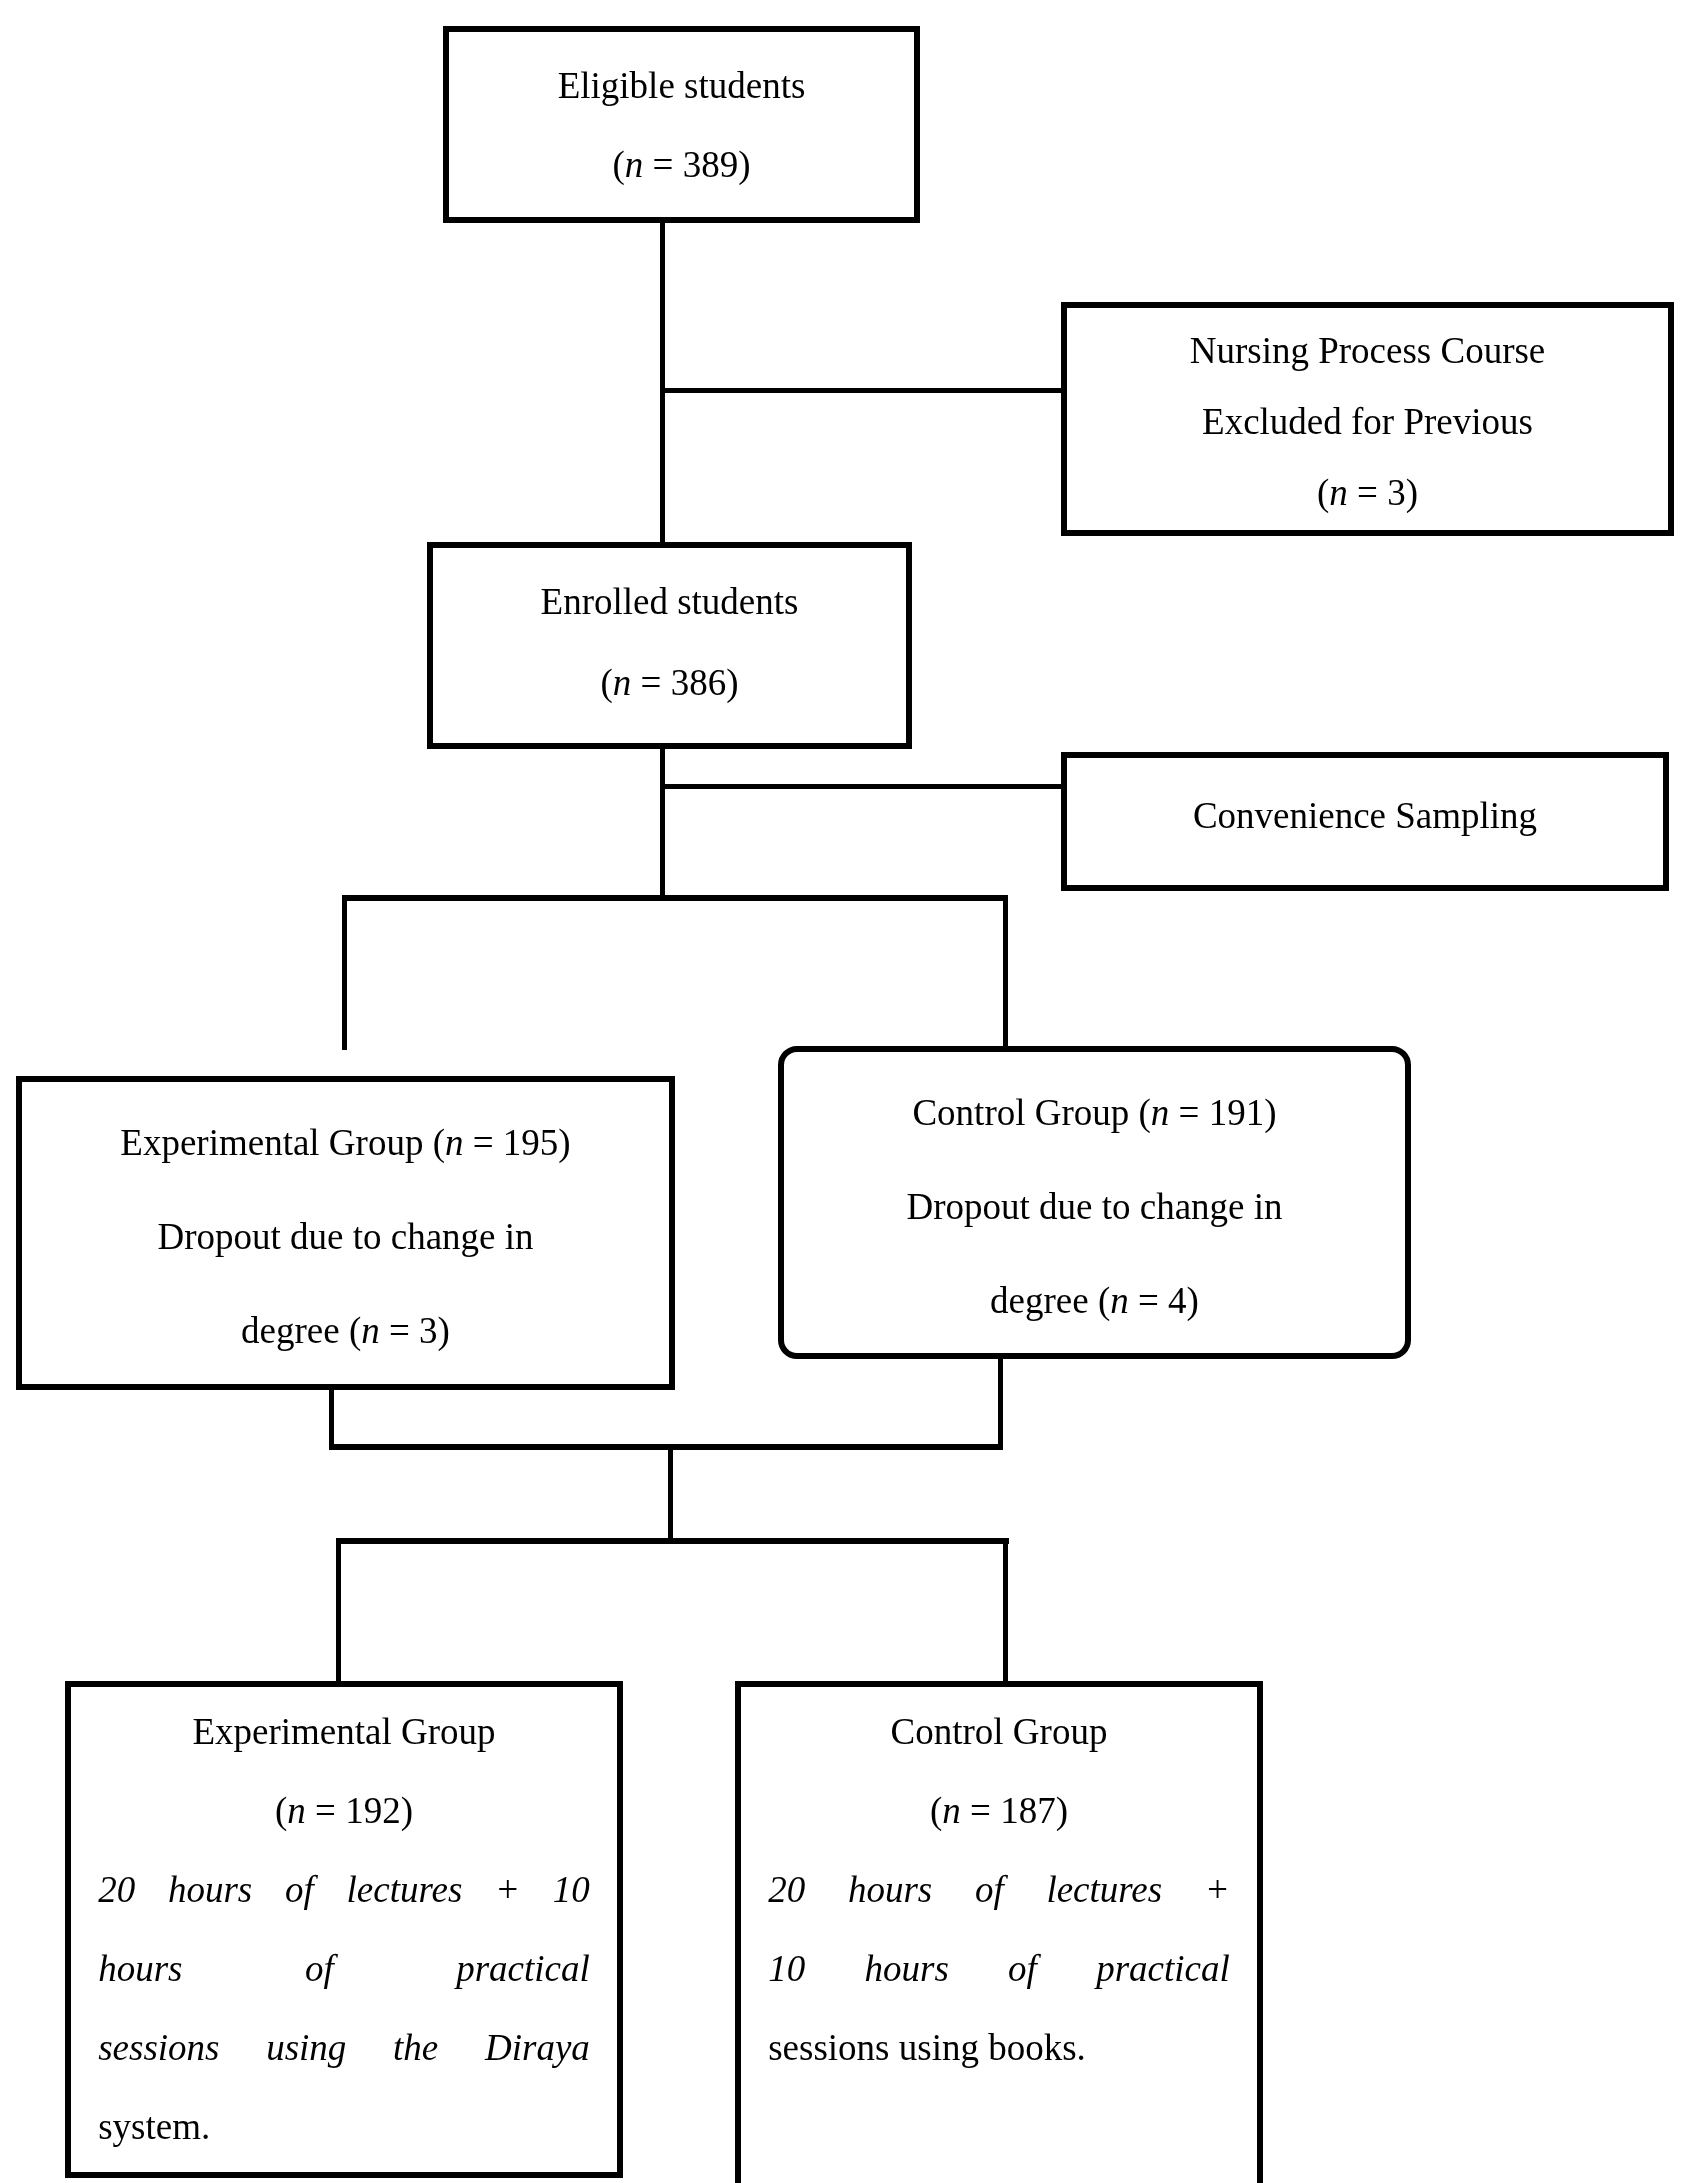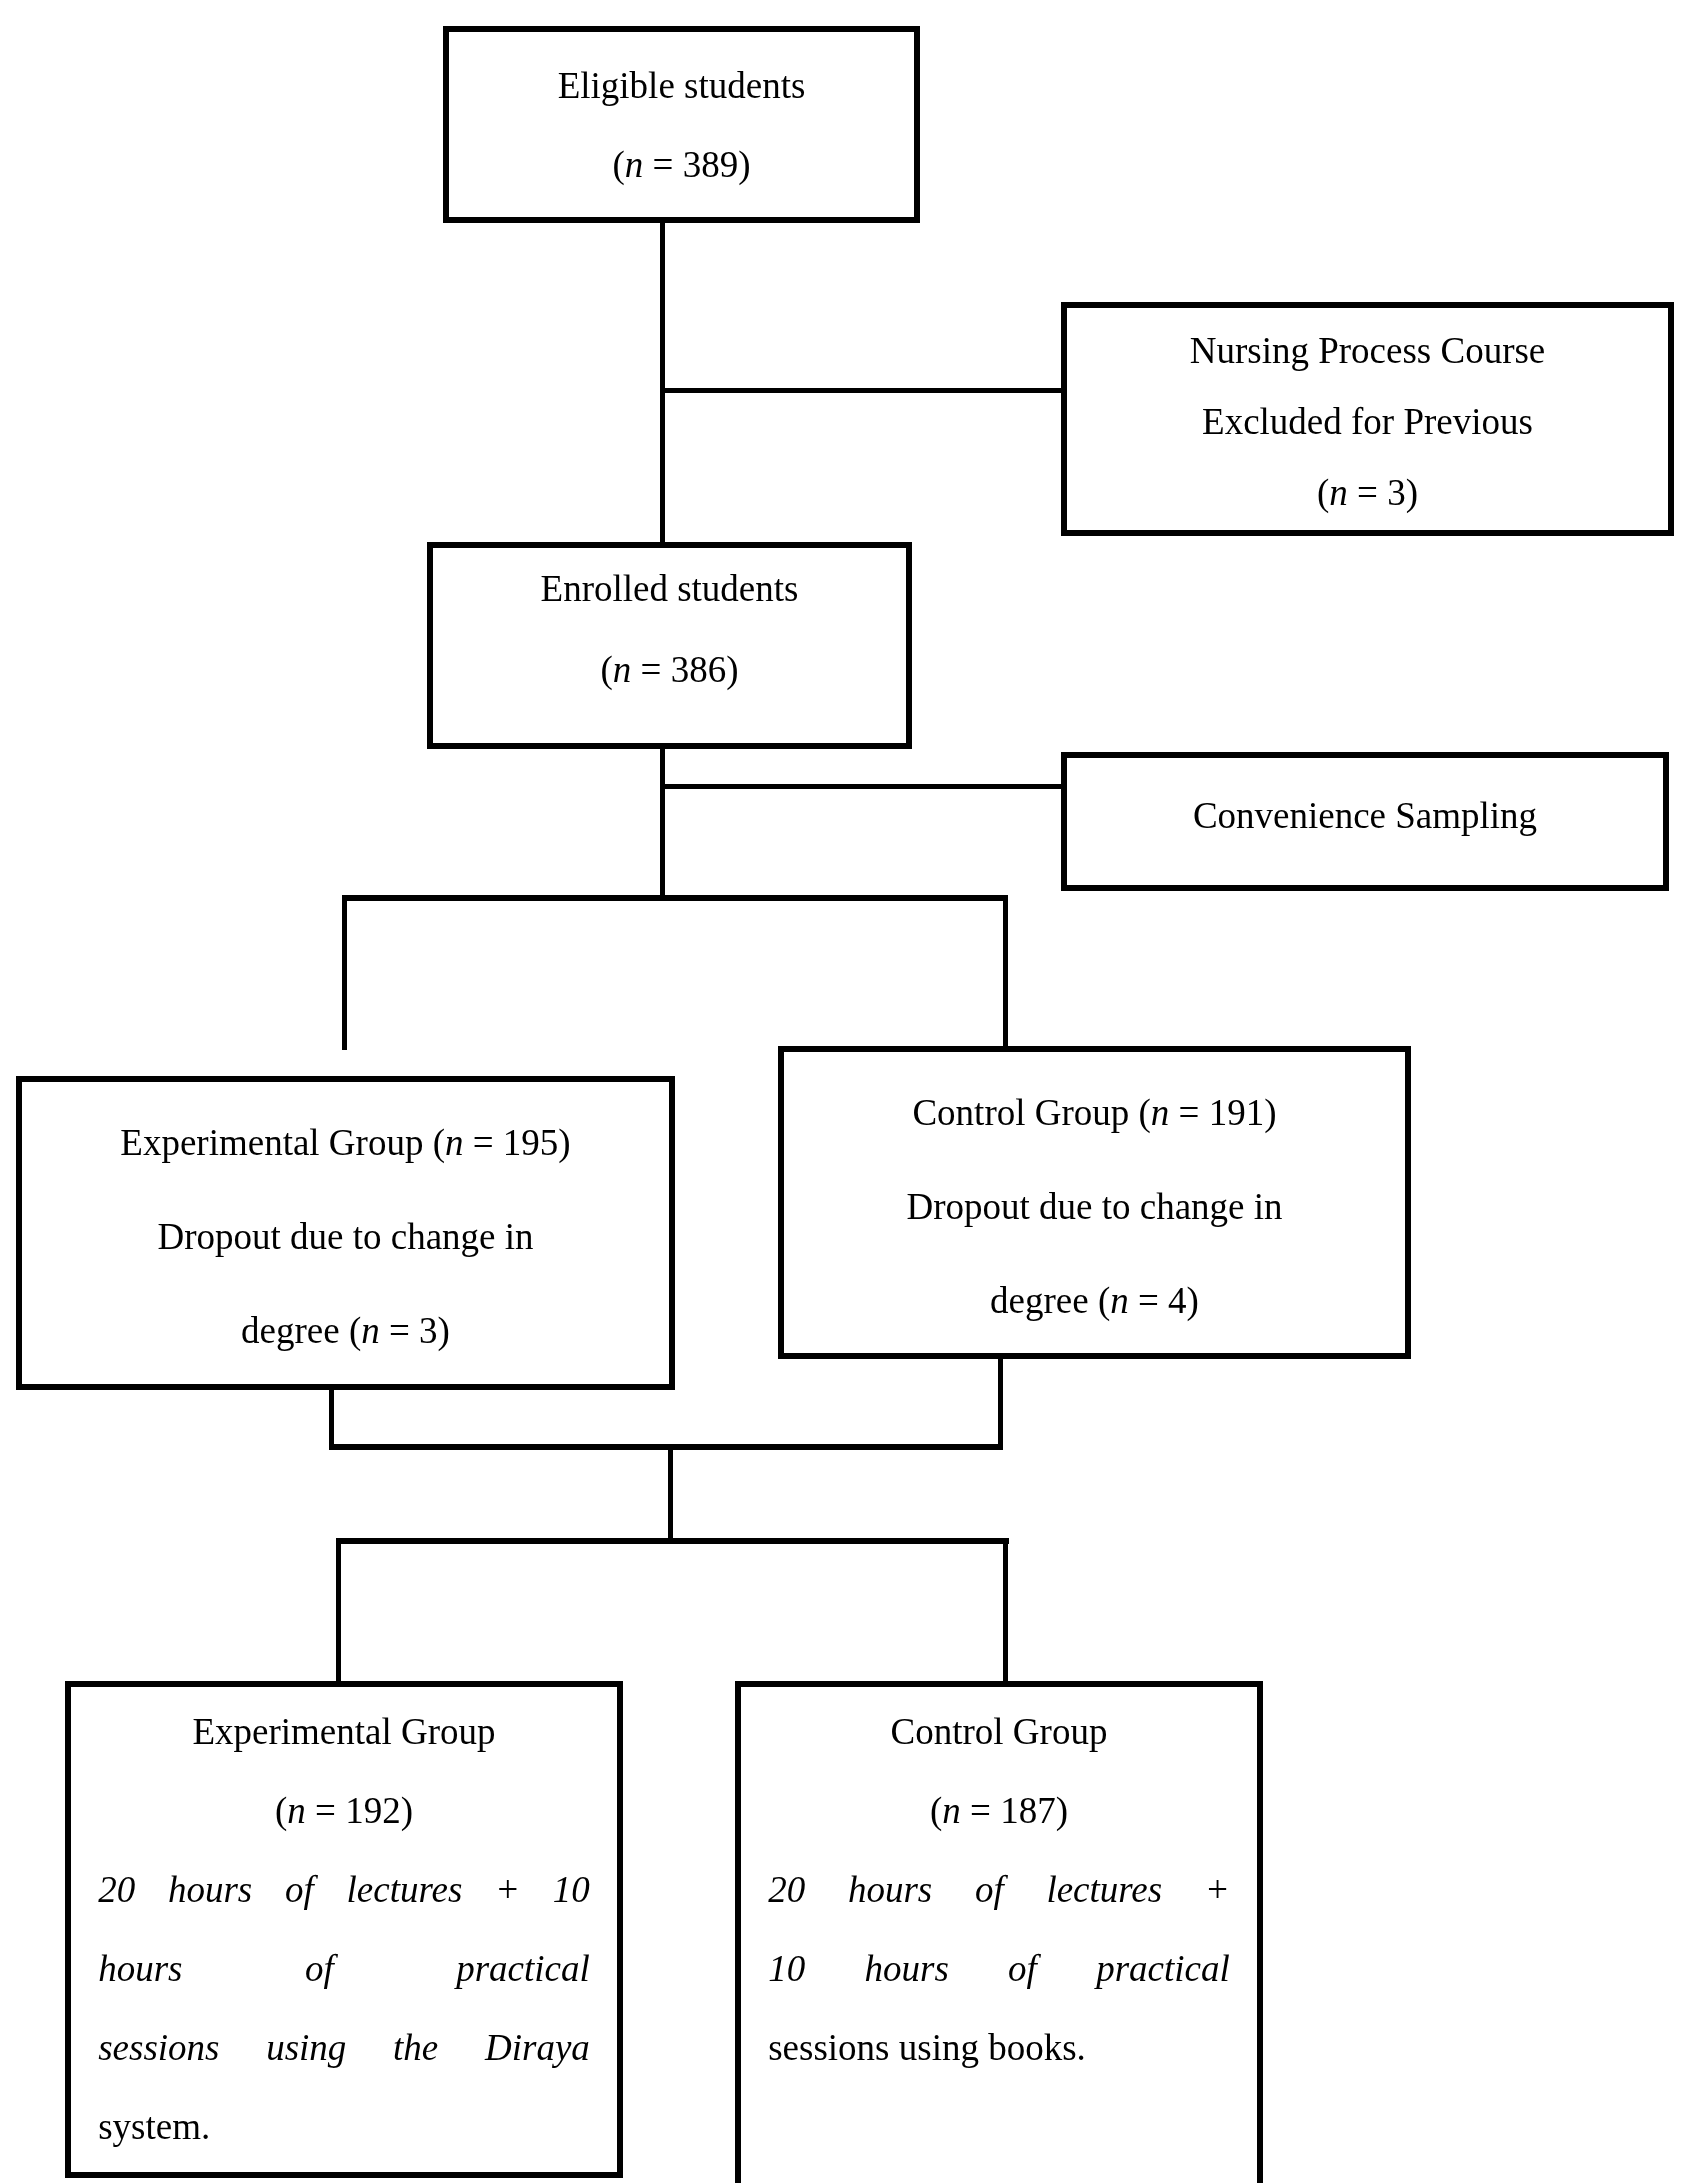--- a/index.html
+++ b/index.html
@@ -23,27 +23,27 @@
   .just { text-align: justify; text-align-last: justify; font-style: italic; }
   .leftal { text-align: left; }
   i { font-style: italic; }
   .conn { position: absolute; background: #000000; }
 
   
   #box-eligible   { left: 443px;  top: 26px;   width: 477px;  height: 197px; padding-top: 14px; }
   #box-eligible .bline   { line-height: 79px; }
   #box-excluded   { left: 1061px; top: 302px;  width: 613px;  height: 234px; padding-top: 6.5px; }
   #box-excluded .bline   { line-height: 71px; }
-  #box-enrolled   { left: 427px;  top: 542px;  width: 485px;  height: 207px; }
+  #box-enrolled   { left: 427px;  top: 542px;  width: 485px;  height: 207px; padding-top: 13px; }
   #box-enrolled .bline   { line-height: 81px; }
   #box-sampling   { left: 1061px; top: 752px; width: 608px;  height: 139px;
                     display: flex; align-items: center; justify-content: center; padding-bottom: 11.6px; }
   #box-exp-mid    { left: 16px;   top: 1076px; width: 659px; height: 314px; padding-top: 14px; }
   #box-exp-mid .bline    { line-height: 94px; }
-  #box-ctrl-mid   { left: 778px; top: 1046px; width: 633px;  height: 313px; padding-top: 14px; }
+  #box-ctrl-mid   { left: 778px; top: 1046px; width: 633px;  height: 313px; padding-top: 14px; border-radius: 19px; }
   #box-ctrl-mid .bline   { line-height: 94px; }
   #box-exp-final  { left: 65px;  top: 1681px; width: 558px;  height: 497px; padding: 5.2px 22px; }
   #box-exp-final .bline  { line-height: 79px; }
   #box-ctrl-final { left: 735px; top: 1681px; width: 528px;  height: 546px; padding: 5.2px 22px; }
   #box-ctrl-final .bline { line-height: 79px; }
 
   
   #v-eligible-enrolled { left: 660px; top: 223px;  width: 5.2px;    height: 320px; }
   #h-branch-excluded   { left: 663px; top: 388px;  width: 398px;  height: 5.2px; }
   #v-enrolled-split    { left: 660px; top: 749px; width: 5.2px;    height: 151px; }

